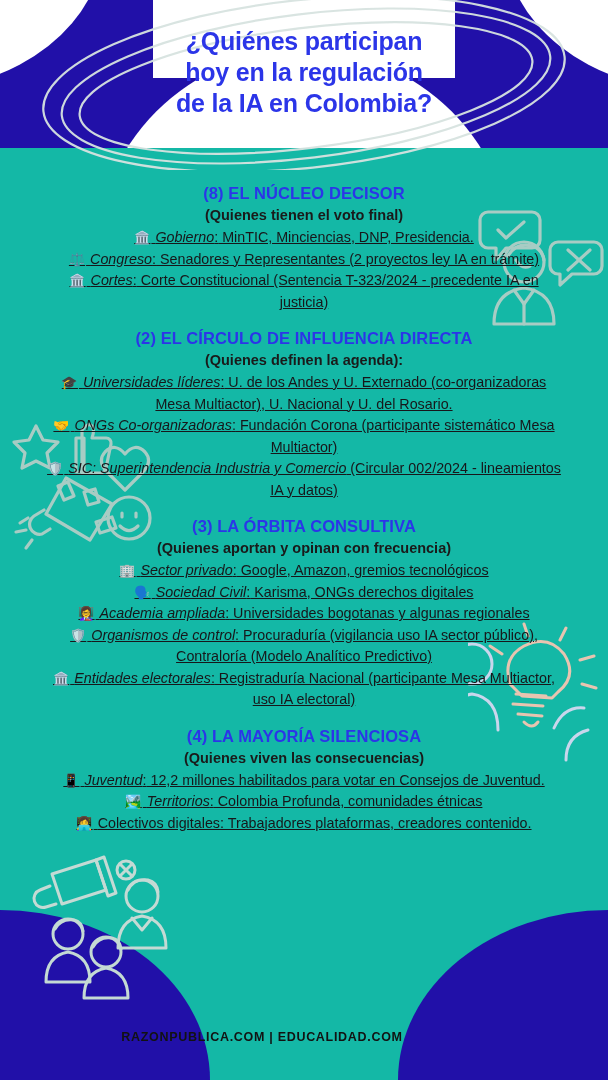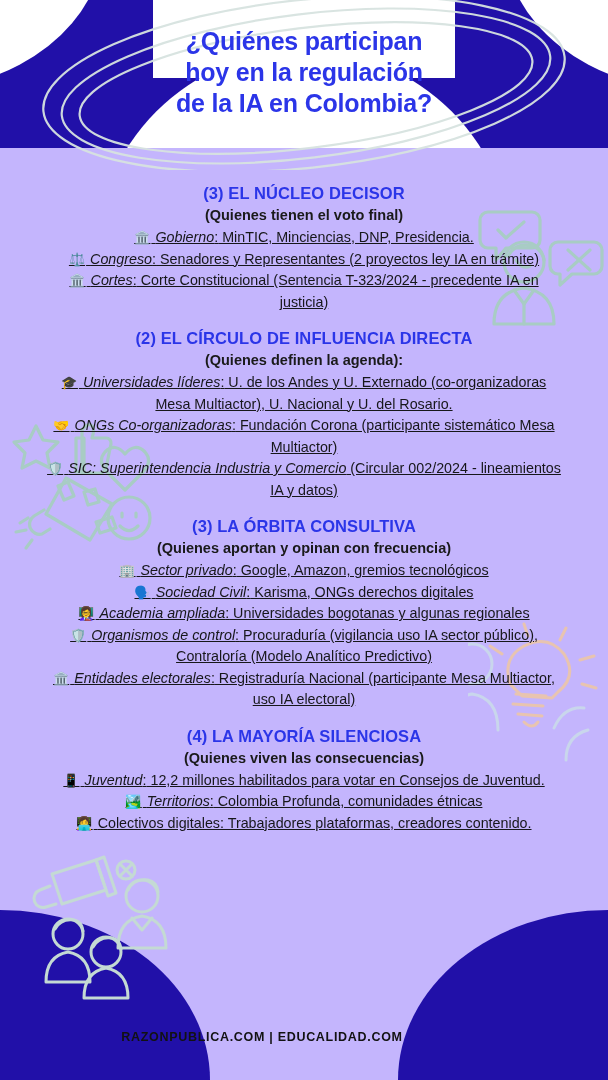--- a/index.html
+++ b/index.html
@@ -8,21 +8,21 @@
     width:608px;height:1080px;
     background:#ffffff;
     font-family:"Liberation Sans","DejaVu Sans",sans-serif;
     overflow:hidden;
     position:relative;
   }
   #page{
     position:relative;
     width:608px;height:1080px;
     overflow:hidden;
-    background:#c4b5fd;
+    background:#14b8a6;
   }
 
   
   .top-band{
     position:absolute;left:0;top:0;width:608px;height:148px;
     background:#2110A8;
     overflow:hidden;
     z-index:1;
   }
   
@@ -202,21 +202,21 @@
   <div class="content">
 
     <div class="title">
       <div>¿Quiénes participan</div>
       <div>hoy en la regulación</div>
       <div>de la IA en Colombia?</div>
     </div>
 
     <div class="sections" id="sections-root">
         <div class="section">
-          <div class="sec-head">(3) EL NÚCLEO DECISOR</div>
+          <div class="sec-head">(8) EL NÚCLEO DECISOR</div>
           <div class="sec-sub">(Quienes tienen el voto final)</div>
           <div class="sec-body">
             <p><span class="ico">🏛️</span> <span class="em">Gobierno</span><span>:</span><span> MinTIC, Minciencias, DNP, Presidencia.</span></p>
             <p><span class="ico">⚖️</span> <span class="em">Congreso</span><span>:</span><span> Senadores y Representantes (2 proyectos ley IA en trámite)</span></p>
             <p><span class="ico">🏛️</span> <span class="em">Cortes</span><span>:</span><span> Corte Constitucional (Sentencia T-323/2024 - precedente IA en justicia)</span></p>
           </div>
         </div>
         <div class="section">
           <div class="sec-head">(2) EL CÍRCULO DE INFLUENCIA DIRECTA</div>
           <div class="sec-sub">(Quienes definen la agenda):</div>

